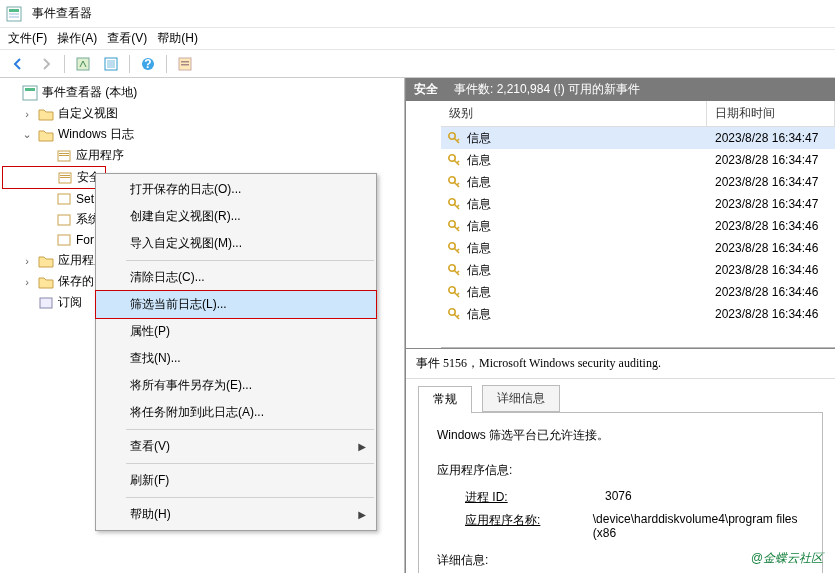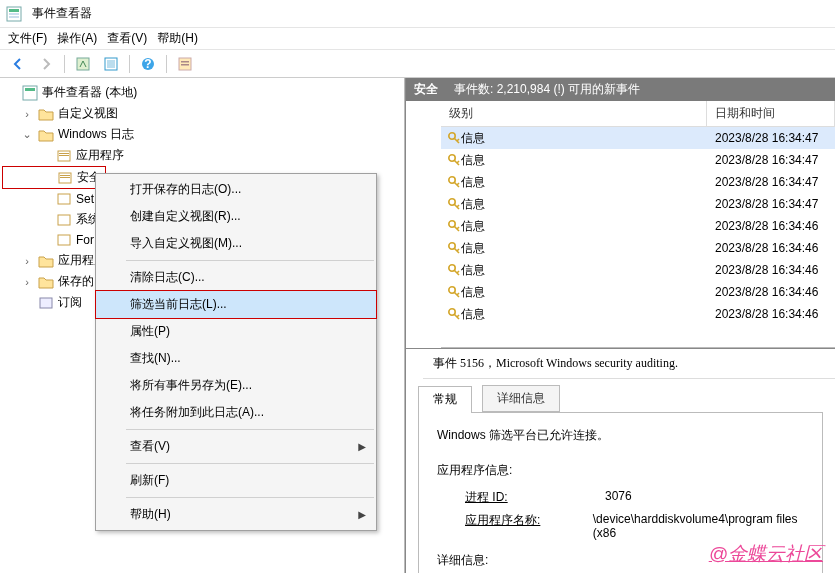--- a/index.html
+++ b/index.html
@@ -22,39 +22,39 @@
 .hl-box { border: 1px solid #c00; }
 .right { flex: 1; display: flex; flex-direction: column; border-left: 1px solid #888; }
 .right-header { background: #7a7a7a; color: #fff; padding: 3px 8px; display: flex; gap: 16px; }
 .listview { flex: 1; overflow: hidden; position: relative; border-bottom: 1px solid #bbb; min-height: 247px; max-height:247px;margin-left:35px; }
 .lv-header { display: flex; background: #fff; border-bottom: 1px solid #ddd; }
 .lv-header div { padding: 4px 8px; border-right: 1px solid #ddd; color: #333; font-weight: normal; }
 .lv-col-level { width: 266px; }
 .lv-col-date { flex: 1; }
 .lv-row { display: flex; align-items: center; height: 22px; }
 .lv-row.sel { background: #dceafc; }
-.lv-row .c1 { width: 266px; display: flex; align-items: center; padding-left: 6px; }
+.lv-row .c1 { width: 266px; display: flex; align-items: center; gap: 6px; padding-left: 6px; }
 .lv-row .c2 { flex: 1; padding-left: 8px; }
 .key-icon { width: 14px; height: 14px; }
 .detail-pane { border-top: 1px solid #888; flex: 1; padding: 0 0 0 0; }
-.detail-title { background: #fff; padding: 6px 10px; font-family: "SimSun", serif; font-size: 12px; border-bottom: 1px solid #ddd; margin-left: 17px; }
+.detail-title { background: #fff; padding: 6px 10px; font-family: "SimSun", serif; font-size: 12px; border-bottom: 1px solid #ddd; }
 .tabs { display: flex; padding: 6px 12px 0 12px; gap: 10px; }
 .tab { padding: 4px 14px; border: 1px solid #bbb; border-bottom: none; background: #fff; position: relative; top: 1px; }
 .tab.inactive { background: #f4f4f4; color: #333; border-bottom:1px solid #bbb; top:0;}
 .detail-body { margin: 0 12px 12px 12px; border: 1px solid #bbb; padding: 14px 18px; }
 .detail-body .msg { margin-bottom: 18px; font-size: 12px; }
 .detail-body .section-h { margin-bottom: 10px; font-size: 12px; }
 .detail-body .kv { display: flex; margin-bottom: 6px; padding-left: 28px; }
 .detail-body .kv .k { width: 140px; text-decoration: underline; }
 .context-menu { position: absolute; left: 95px; top: 95px; width: 282px; background: #f5f5f5; border: 1px solid #a0a0a0; box-shadow: 2px 2px 4px rgba(0,0,0,0.25); z-index: 100; padding: 2px 0; }
 .cm-item { padding: 5px 10px 5px 34px; cursor: default; display:flex; align-items:center; justify-content:space-between;}
 .cm-item.highlight { background: #cde6fb; border: 1px solid #c00; margin: -1px; }
 .cm-sep { height: 1px; background: #d0d0d0; margin: 3px 2px 3px 30px; }
 .cm-arrow { font-size:10px; color:#444;}
-.watermark { position: absolute; right: 12px; bottom: 6px; color: #ec4899; font-size: 19px; font-style: italic; z-index: 200; text-decoration: underline; }
+.watermark { position: absolute; right: 12px; bottom: 6px; color: #15803d; font-size: 12px; font-style: italic; z-index: 200; }
 svg { display: block; }
 </style>
 </head>
 <body>
 
 <div class="titlebar">
   <span class="icon">
     <svg width="16" height="16">
         <rect x="1" y="1" width="14" height="14" fill="#fff" stroke="#7aa" stroke-width="1"></rect>
         <rect x="3" y="3" width="10" height="3" fill="#5b8"></rect>

